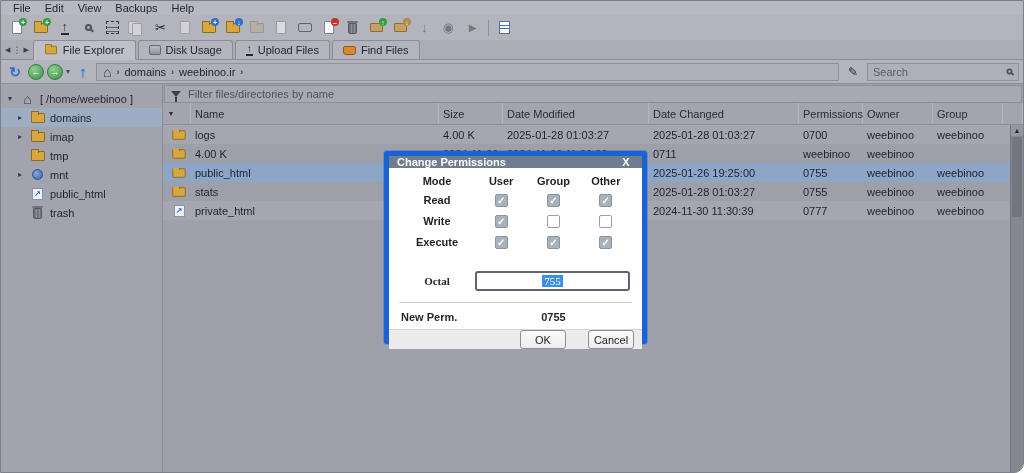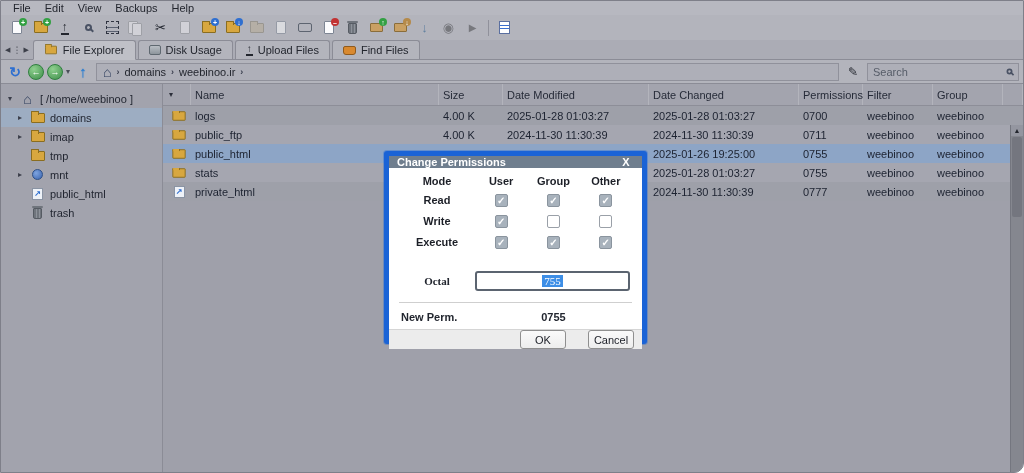--- a/index.html
+++ b/index.html
@@ -301,28 +301,32 @@
       <div class="tree-row tree-item">
         <span class="tchev"></span>
         <span class="tree-ic">
             <span class="trash-ic"></span>
           </span>
         <span>trash</span>
       </div>
     </div>
 
     <div class="main">
+      <div class="filterbar">
+        <span class="funnel"></span>
+        <input type="text" placeholder="Filter files/directories by name" style="">
+      </div>
       <div class="grid-row thead">
         <span class="hcell first">▾</span>
         <span class="hcell">Name</span>
         <span class="hcell">Size</span>
         <span class="hcell">Date Modified</span>
         <span class="hcell">Date Changed</span>
         <span class="hcell">Permissions</span>
-        <span class="hcell">Filter</span>
+        <span class="hcell">Owner</span>
         <span class="hcell">Group</span>
         <span class="hcell"></span>
       </div>
 
       <div class="grid-row frow">
         <span class="fcell icell">
             <span class="fold small"></span>
           </span>
         <span class="fcell">logs</span>
         <span class="fcell">4.00 K</span>
@@ -330,21 +334,20 @@
         <span class="fcell">2025-01-28 01:03:27</span>
         <span class="fcell">0700</span>
         <span class="fcell">weebinoo</span>
         <span class="fcell">weebinoo</span>
         <span class="fcell"></span>
       </div>
       <div class="grid-row frow">
         <span class="fcell icell">
             <span class="fold small"></span>
           </span>
-        <span class="fcell">public_ftp</span>
         <span class="fcell">4.00 K</span>
         <span class="fcell">2024-11-30 11:30:39</span>
         <span class="fcell">2024-11-30 11:30:39</span>
         <span class="fcell">0711</span>
         <span class="fcell">weebinoo</span>
         <span class="fcell">weebinoo</span>
         <span class="fcell"></span>
       </div>
       <div class="grid-row frow sel">
         <span class="fcell icell">

